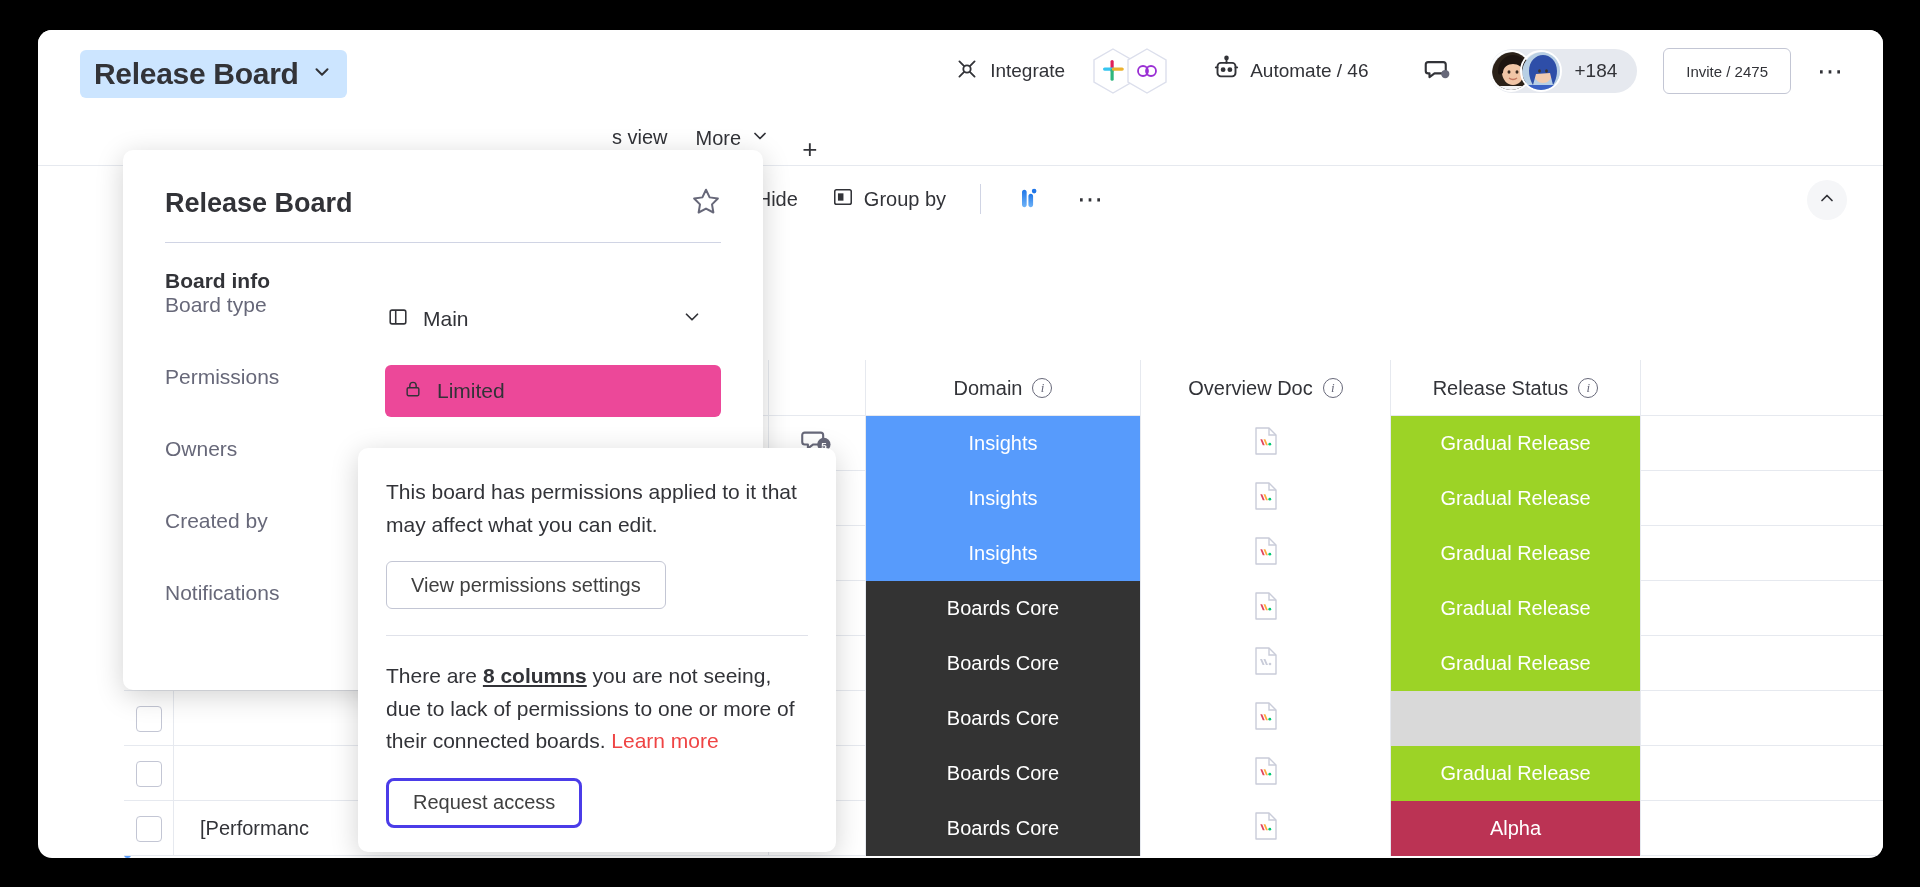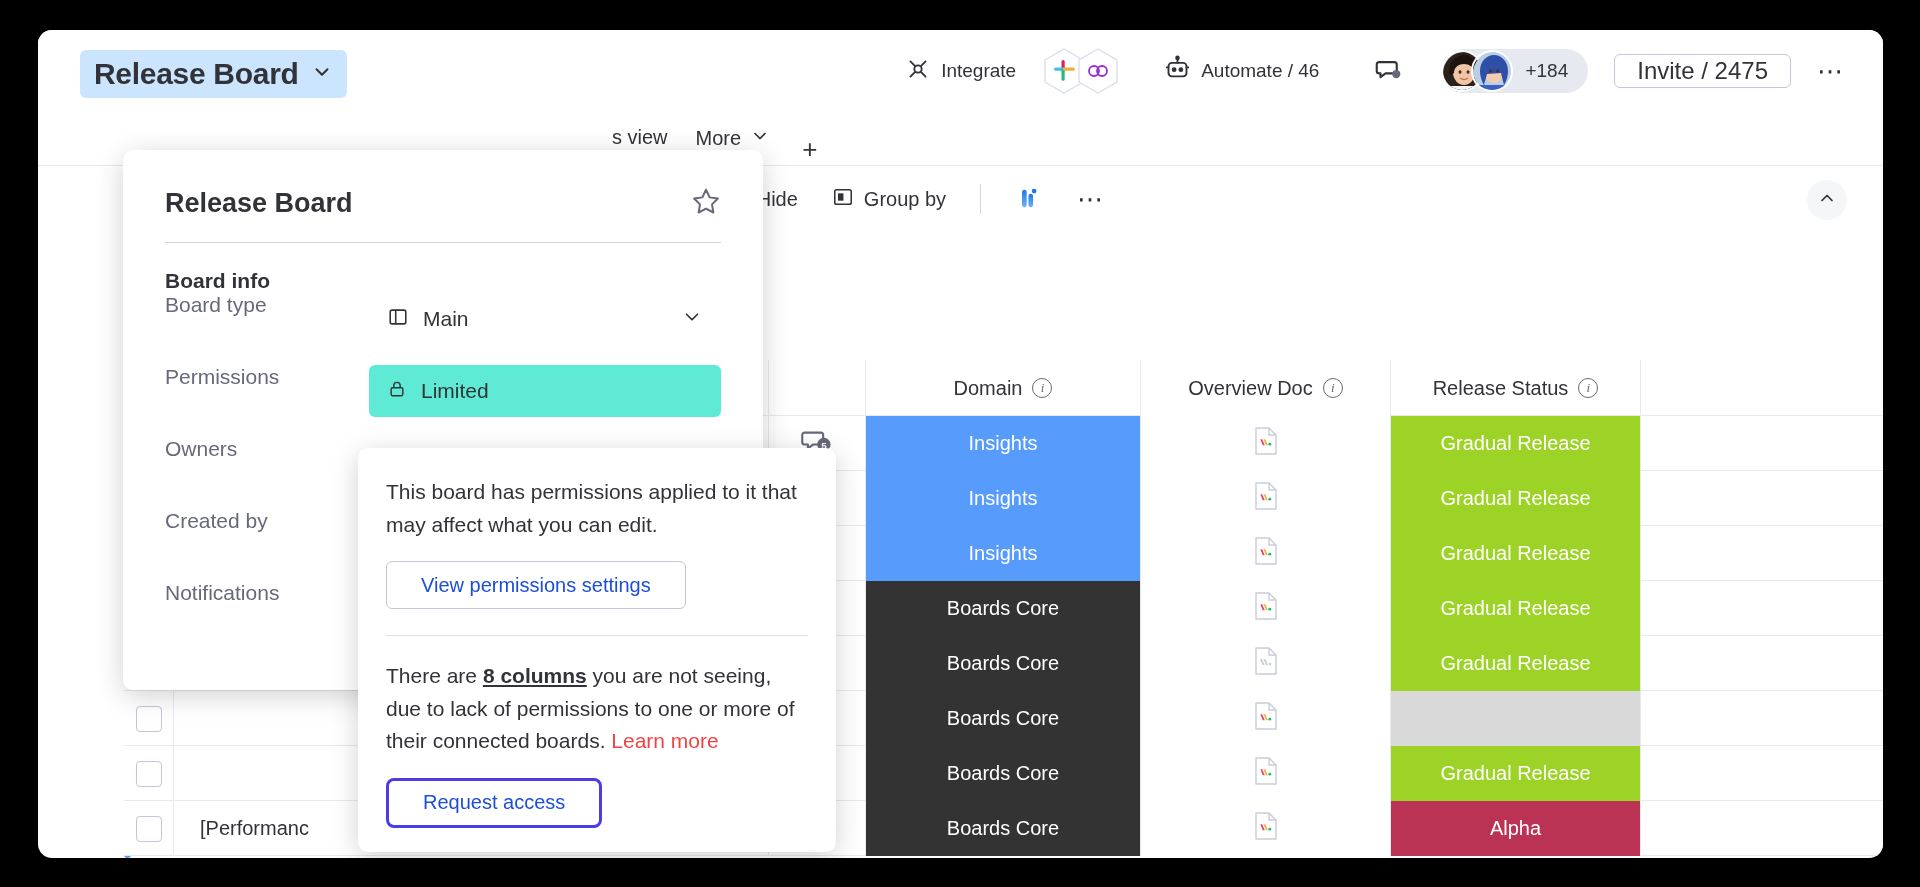--- a/index.html
+++ b/index.html
@@ -81,26 +81,26 @@
     flex: none;
   }
   .avatar:nth-child(2) { margin-left: -12px; }
   .avatar-count {
     font-size: 19px; color: #323338;
     padding: 0 16px 0 12px;
     font-weight: normal;
   }
   .invite-btn {
     margin-left: 18px;
-    height: 34px;
+    height: 46px;
     border: 1px solid #c3c6d4;
     border-radius: 6px;
     display: flex; align-items: center; justify-content: center;
     padding: 0 22px;
-    font-size: 24px; color: #323338;
+    font-size: 15px; color: #323338;
     background: #fff;
     cursor: pointer;
   }
   .dots-btn {
     margin-left: 10px;
     width: 44px; height: 44px;
     display:flex; align-items:center; justify-content:center;
     font-size: 26px; color: #323338; letter-spacing: 2px;
     cursor: pointer;
   }
@@ -230,42 +230,42 @@
     height: 72px;
   }
   .dlg-label { width: 204px; font-size: 21px; color: #676879; }
   .dlg-value {
     display: flex; align-items: center; gap: 14px;
     font-size: 21px; color: #323338;
     height: 52px; padding: 0 18px;
     border-radius: 6px;
     flex: 1; margin-right: 42px;
   }
-  .dlg-value.highlight { background: #5eead4; }
+  .dlg-value.highlight { background: #ec4899; margin-left: 16px; }
   .dlg-value .chev-right { margin-left: auto; }
 
   
   .popover {
     position: absolute;
     left: 320px; top: 418px;
     width: 478px;
     background: #ffffff;
     border-radius: 10px;
     box-shadow: 0 6px 28px rgba(0,0,0,0.18);
     padding: 28px 28px 24px 28px;
   }
   .pop-text {
     font-size: 21px; line-height: 1.55; color: #323338;
   }
   .pop-btn {
     display: inline-flex; align-items: center; justify-content: center;
     margin-top: 20px;
-    height: 48px; padding: 0 34px;
+    height: 48px; padding: 0 24px;
     border: 1px solid #c3c6d4; border-radius: 6px;
-    font-size: 20px; color: #1d4ed8; background: #fff;
+    font-size: 20px; color: #404040; background: #fff;
     cursor: pointer;
   }
   .pop-rule { height: 1px; background: #e0e2ea; margin: 26px 0 24px 0; }
   .pop-link { color: #ef4444; cursor: pointer; }
   .pop-bold-underline { font-weight: bold; text-decoration: underline; }
   .pop-btn.focused {
     border: 3px solid #4b3ce8;
     border-radius: 8px;
     height: 50px;
   }

